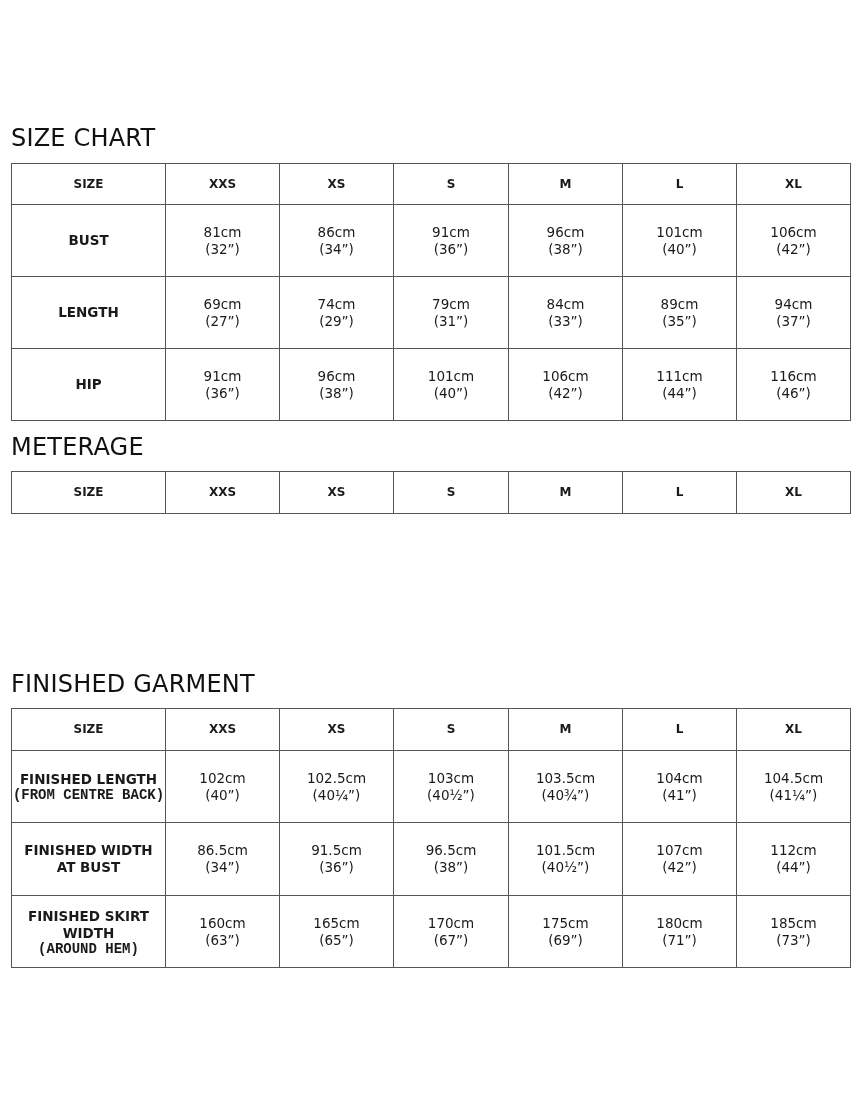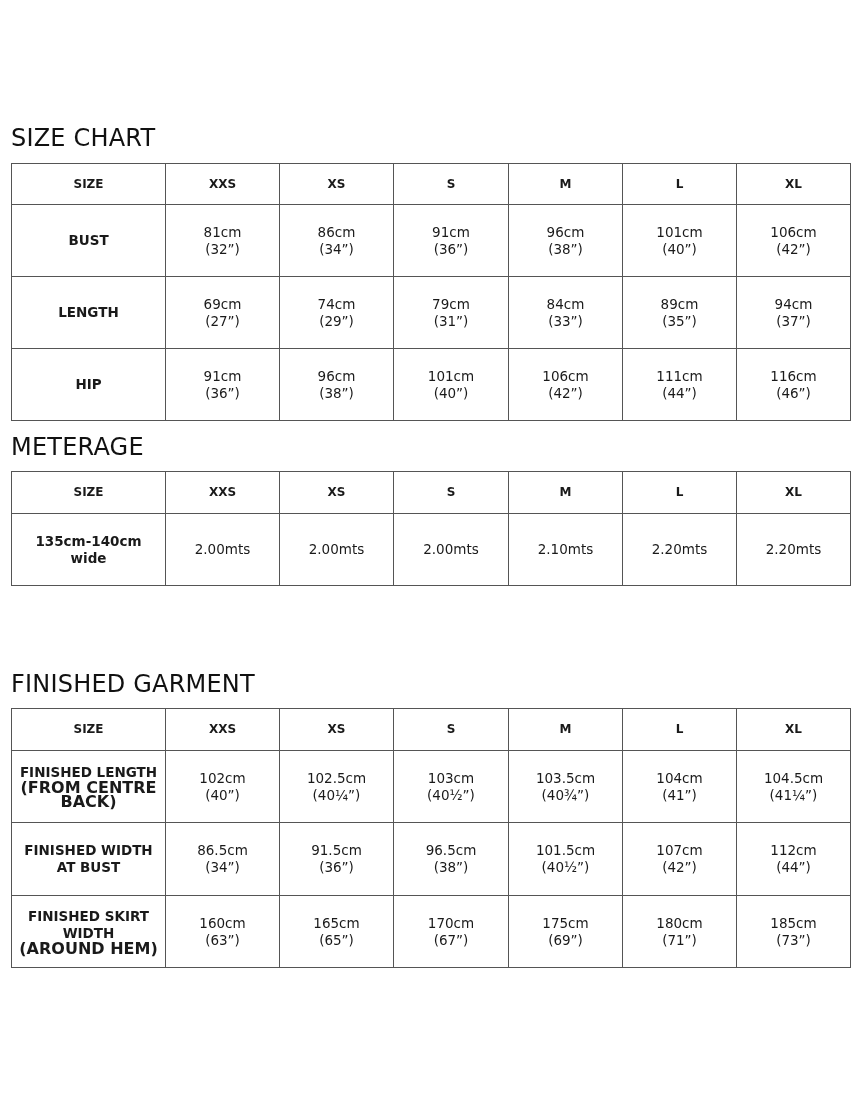--- a/index.html
+++ b/index.html
@@ -2,21 +2,21 @@
 <html><head>
 <meta charset="utf-8">
 <style>
   html, body { margin: 0; padding: 0; background: #ffffff; }
   body { width: 860px; height: 1097px; position: relative; font-family: "DejaVu Sans", sans-serif; color: #1a1a1a; overflow: hidden; }
   .section-title { position: absolute; left: 11px; font-family: "DejaVu Sans", sans-serif; font-size: 24px; font-weight: normal; letter-spacing: 0.2px; margin: 0; line-height: 1; color: #111; }
   table.grid { position: absolute; left: 11px; border-collapse: collapse; table-layout: fixed; width: 839px; }
   table.grid td { border: 1.5px solid #555; text-align: center; vertical-align: middle; padding: 0; font-size: 13.5px; line-height: 17px; color: #1a1a1a; }
   table.grid td.rowhead { font-weight: bold; font-size: 13.5px; }
   table.grid tr.head td { font-weight: bold; font-size: 12px; }
-  .sub { display: block; font-size: 16px; font-weight: bold; line-height: 14px; }
+  .sub { display: block; font-size: 14px; font-weight: bold; line-height: 14px; font-family: Liberation Mono, monospace; }
   .line { display: block; }
 </style>
 </head>
 <body>
 
 <h2 class="section-title" style="top:126px;">SIZE CHART</h2>
 <table class="grid" style="top:163px;">
   <colgroup>
       <col style="width:154px">
       <col style="width:114px">
@@ -134,32 +134,20 @@
   <tbody>
       <tr class="head" style="height:42px">
     <td>SIZE</td>
     <td>XXS</td>
     <td>XS</td>
     <td>S</td>
     <td>M</td>
     <td>L</td>
     <td>XL</td>
   </tr>
-  <tr style="height:72px">
-    <td class="rowhead">
-          <span class="line">135cm-140cm</span>
-          <span class="line">wide</span>
-        </td>
-    <td>2.00mts</td>
-    <td>2.00mts</td>
-    <td>2.00mts</td>
-    <td>2.10mts</td>
-    <td>2.20mts</td>
-    <td>2.20mts</td>
-  </tr>
 </tbody>
   </table>
 
 <h2 class="section-title" style="top:672px;text-align:right;">FINISHED GARMENT</h2>
 <table class="grid" style="top:708px;">
   <colgroup>
       <col style="width:154px">
       <col style="width:114px">
       <col style="width:114px">
       <col style="width:115px">

